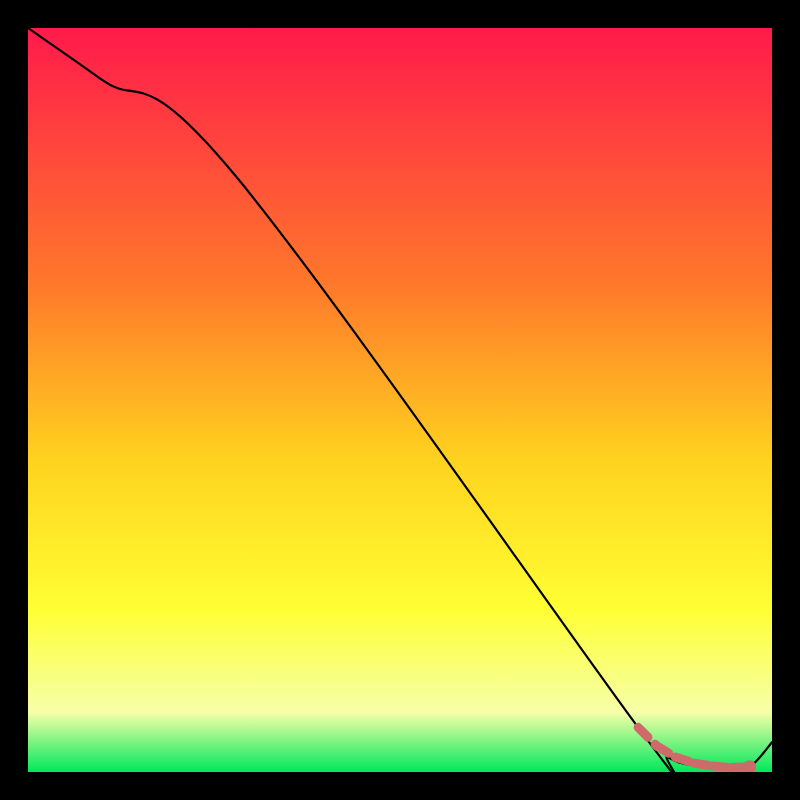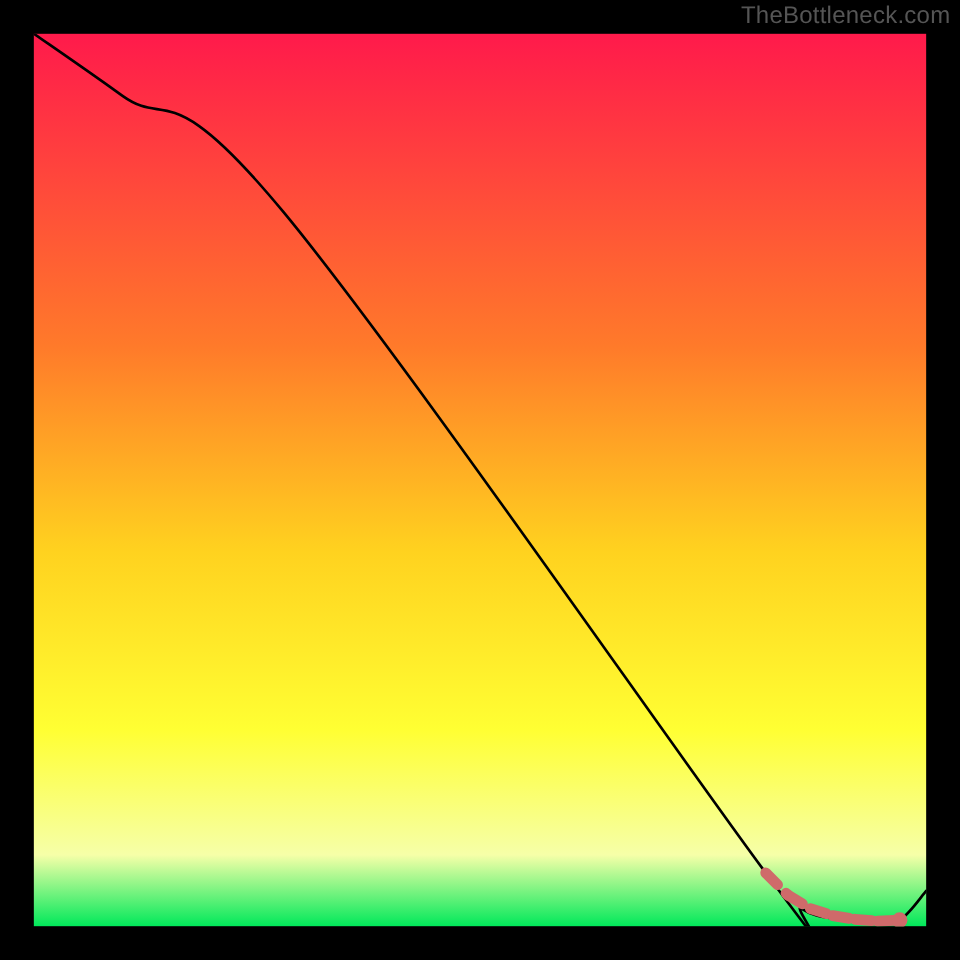--- a/index.html
+++ b/index.html
@@ -37,21 +37,20 @@
   .plot svg {
     display: block;
     width: 744px;
     height: 744px;
   }
 </style>
 </head>
 <body>
 
 <div class="frame">
-  <div class="watermark">TheBottleneck.com</div>
 
   <div class="plot">
     <svg viewBox="0 0 744 744" preserveAspectRatio="none">
       <defs>
         <linearGradient id="bg-grad" x1="0" y1="0" x2="0" y2="1">
           <stop offset="0%" stop-color="#ff1a4b"></stop>
           <stop offset="35%" stop-color="#ff7a2a"></stop>
           <stop offset="58%" stop-color="#ffd21f"></stop>
           <stop offset="78%" stop-color="#ffff33"></stop>
           <stop offset="92%" stop-color="#f6ffa8"></stop>

